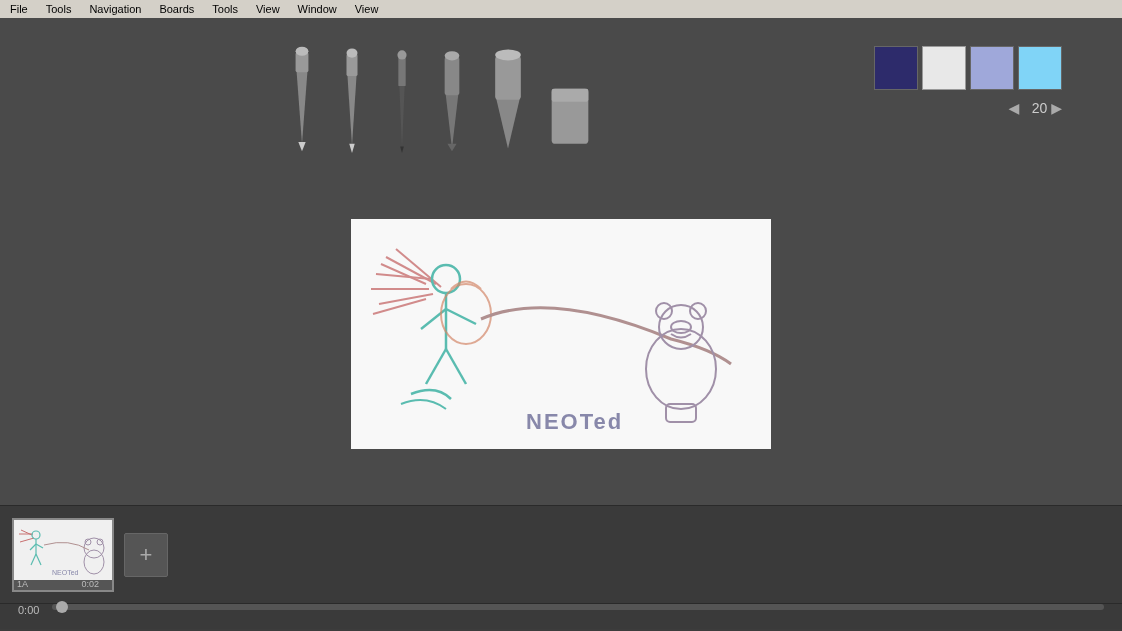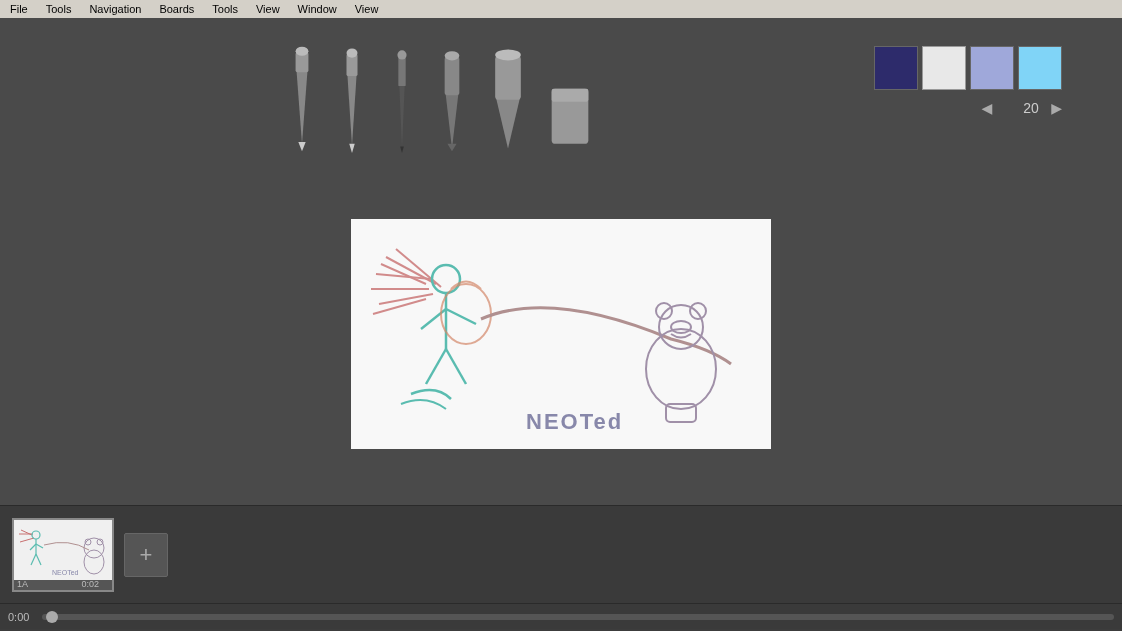--- a/index.html
+++ b/index.html
@@ -73,23 +73,22 @@
       font-size: 13px;
       color: #ccc;
     }
     .size-arrow {
       cursor: pointer;
       font-size: 14px;
       color: #aaa;
     }
     .size-value {
       min-width: 24px;
-      text-align: left;
+      text-align: right;
       font-size: 14px;
-      margin-left: 27px;
     }
 
     
     .tool-pen {
       width: 44px;
       height: 120px;
       display: flex;
       flex-direction: column;
       align-items: center;
       justify-content: flex-end;
@@ -170,22 +169,22 @@
       cursor: pointer;
       border-radius: 2px;
     }
 
     
     #timeline-bar {
       width: 100%;
       height: 26px;
       background: #3a3a3a;
       display: flex;
-      align-items: center;
-      padding: 0 8px;
+      align-items: flex-start;
+      padding: 0 18px;
       border-top: 1px solid #2a2a2a;
       gap: 6px;
     }
     .time-display {
       font-size: 11px;
       color: #bbb;
       min-width: 28px;
     }
 
     

